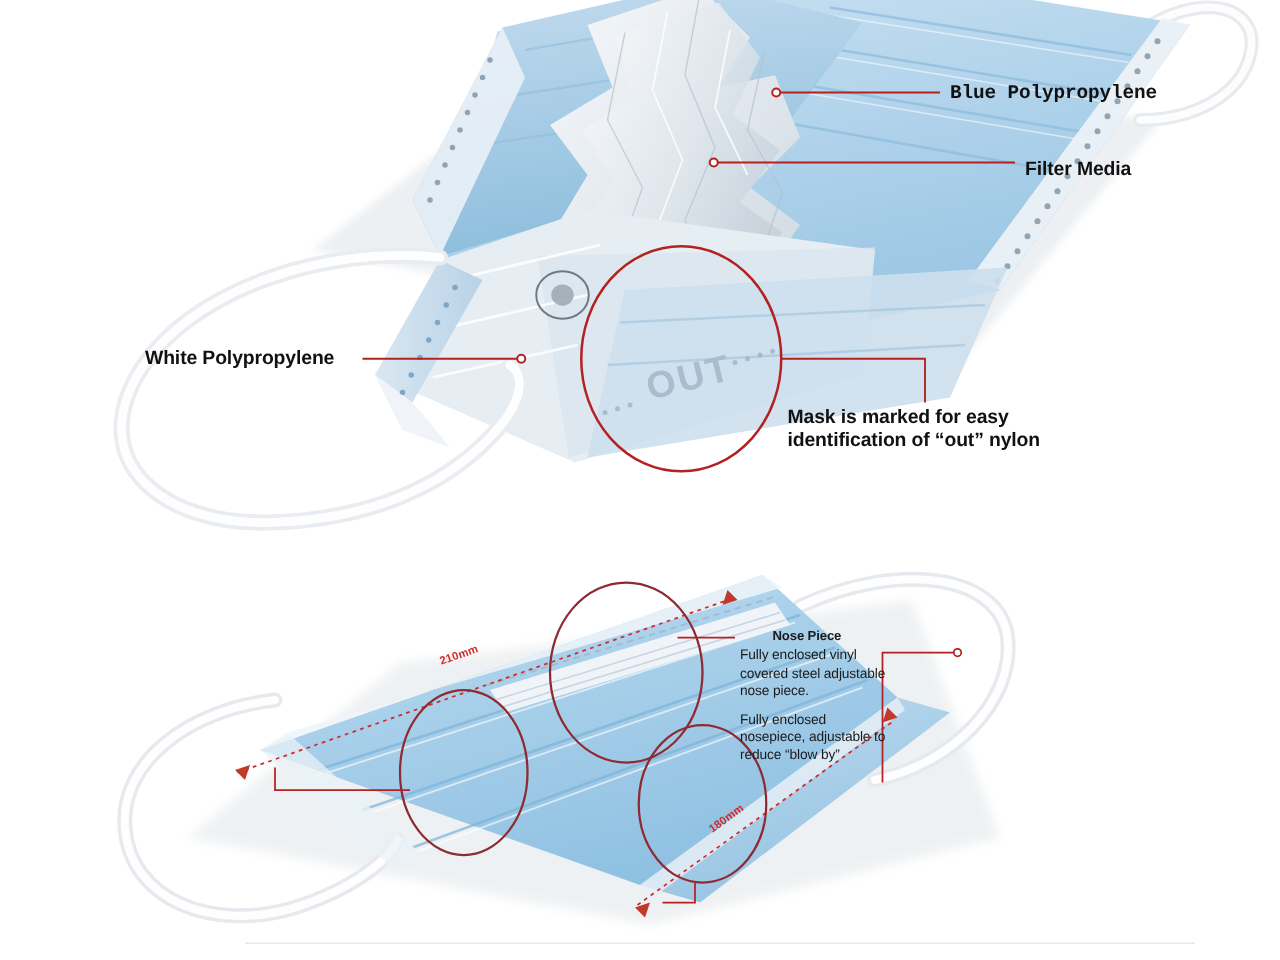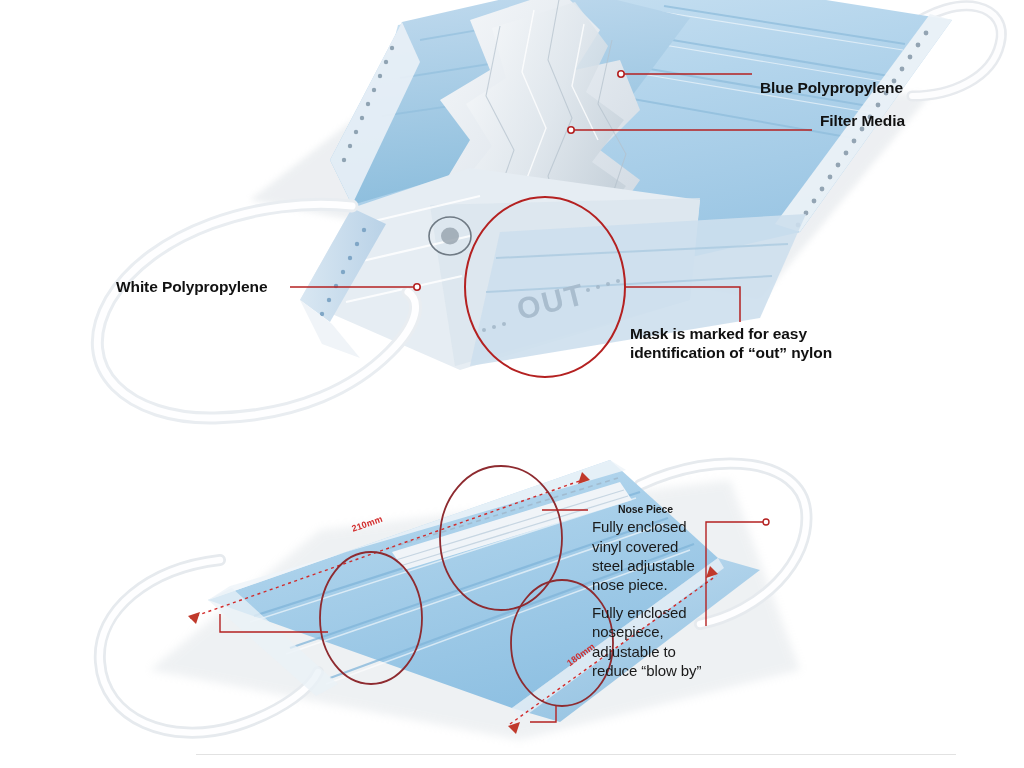--- a/index.html
+++ b/index.html
@@ -34,21 +34,21 @@
   }
   .note .note-title{
     font-weight:bold;
     font-size:10.5px;
     display:block;
     margin-bottom:1px;
     letter-spacing:-0.1px;
     padding-left:26px;
   }
   .note .note-body{
-    font-size:15px;
+    font-size:11px;
     display:block;
     letter-spacing:-0.1px;
   }
   .note .note-body + .note-body{margin-top:9px;}
   .note ul{margin:1px 0 0 0;padding-left:10px;list-style:none;}
   .note li{
     font-size:10.5px;line-height:1.3;margin-bottom:1px;
     position:relative;padding-left:2px;
   }
   .note li:before{
@@ -264,23 +264,23 @@
         <line x1="290" y1="287" x2="417" y2="287"></line>
         <circle cx="417" cy="287" r="3.2" fill="#ffffff" stroke="#b42121" stroke-width="1.6"></circle>
 
         <ellipse cx="545" cy="287" rx="80" ry="90" stroke="#b42121" stroke-width="2" fill="none"></ellipse>
 
         <polyline points="625,287 740,287 740,322" stroke="#b42121" stroke-width="1.5"></polyline>
       </g>
     </svg>
   </div>
 
-  <div class="callout-label big" style="left:760px;top:79px;">Blue Polypropylene</div>
-
-  <div class="callout-label big" style="left:820px;top:112px;">Filter Media</div>
+  <div class="callout-label big" style="left:760px;top:65px;font-family:Liberation Mono, monospace;">Blue Polypropylene</div>
+
+  <div class="callout-label big" style="left:820px;top:127px;">Filter Media</div>
 
   <div class="callout-label big" style="left:116px;top:278px;">White Polypropylene</div>
 
   <div class="callout-label big" style="left:630px;top:324px;line-height:1.25;">
     <span style="display:block;">Mask is marked for easy</span>
     <span style="display:block;">identification of “out” nylon</span>
   </div>
 
   <div class="art" style="left:0;top:440px;width:1024px;height:328px;">
     <svg width="1024" height="328" viewBox="0 0 1024 328">

